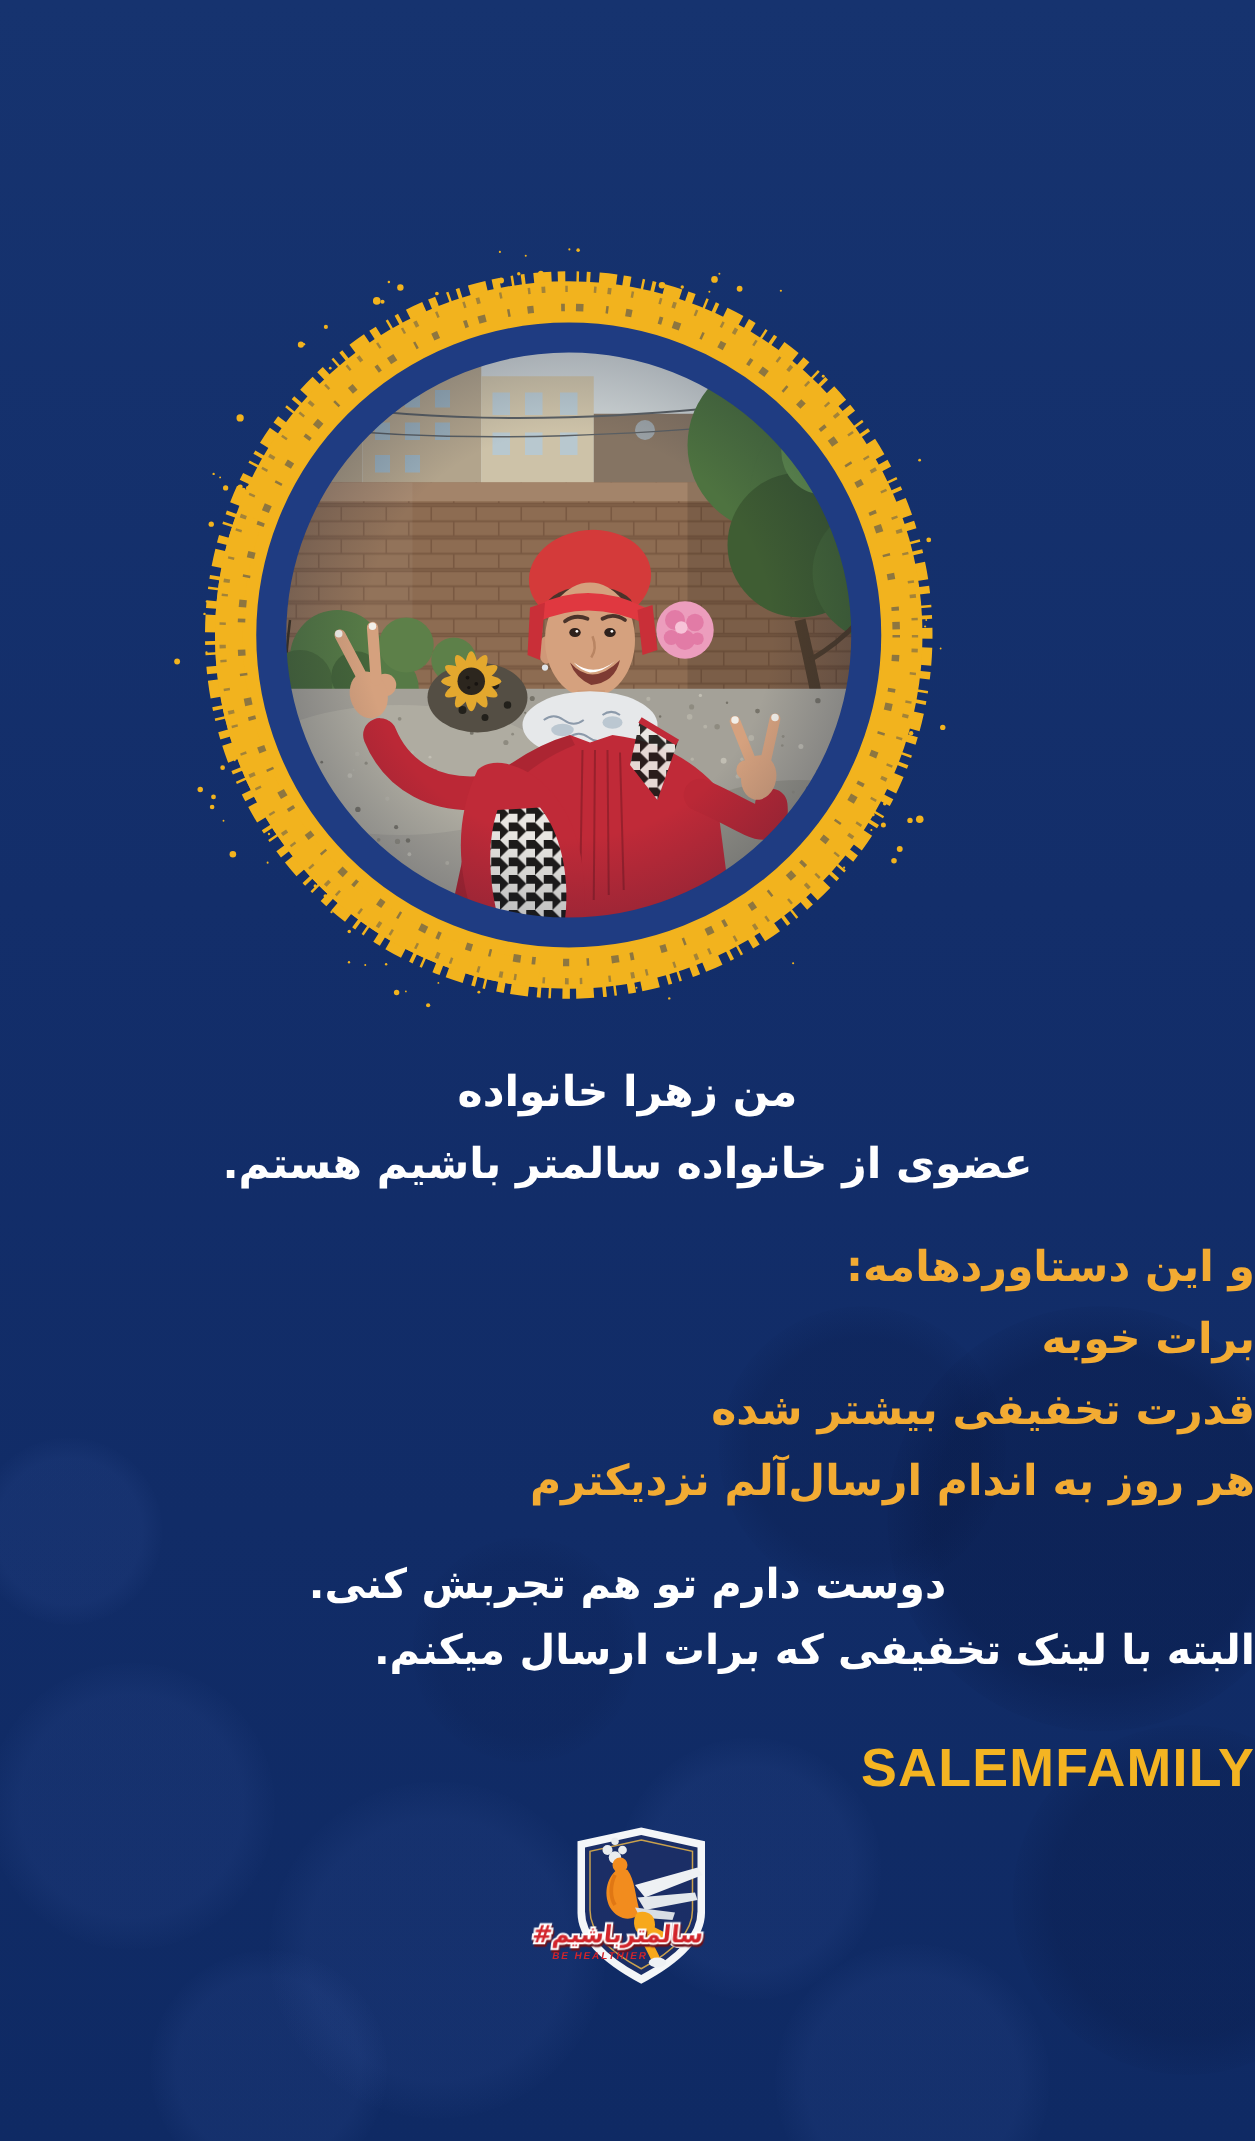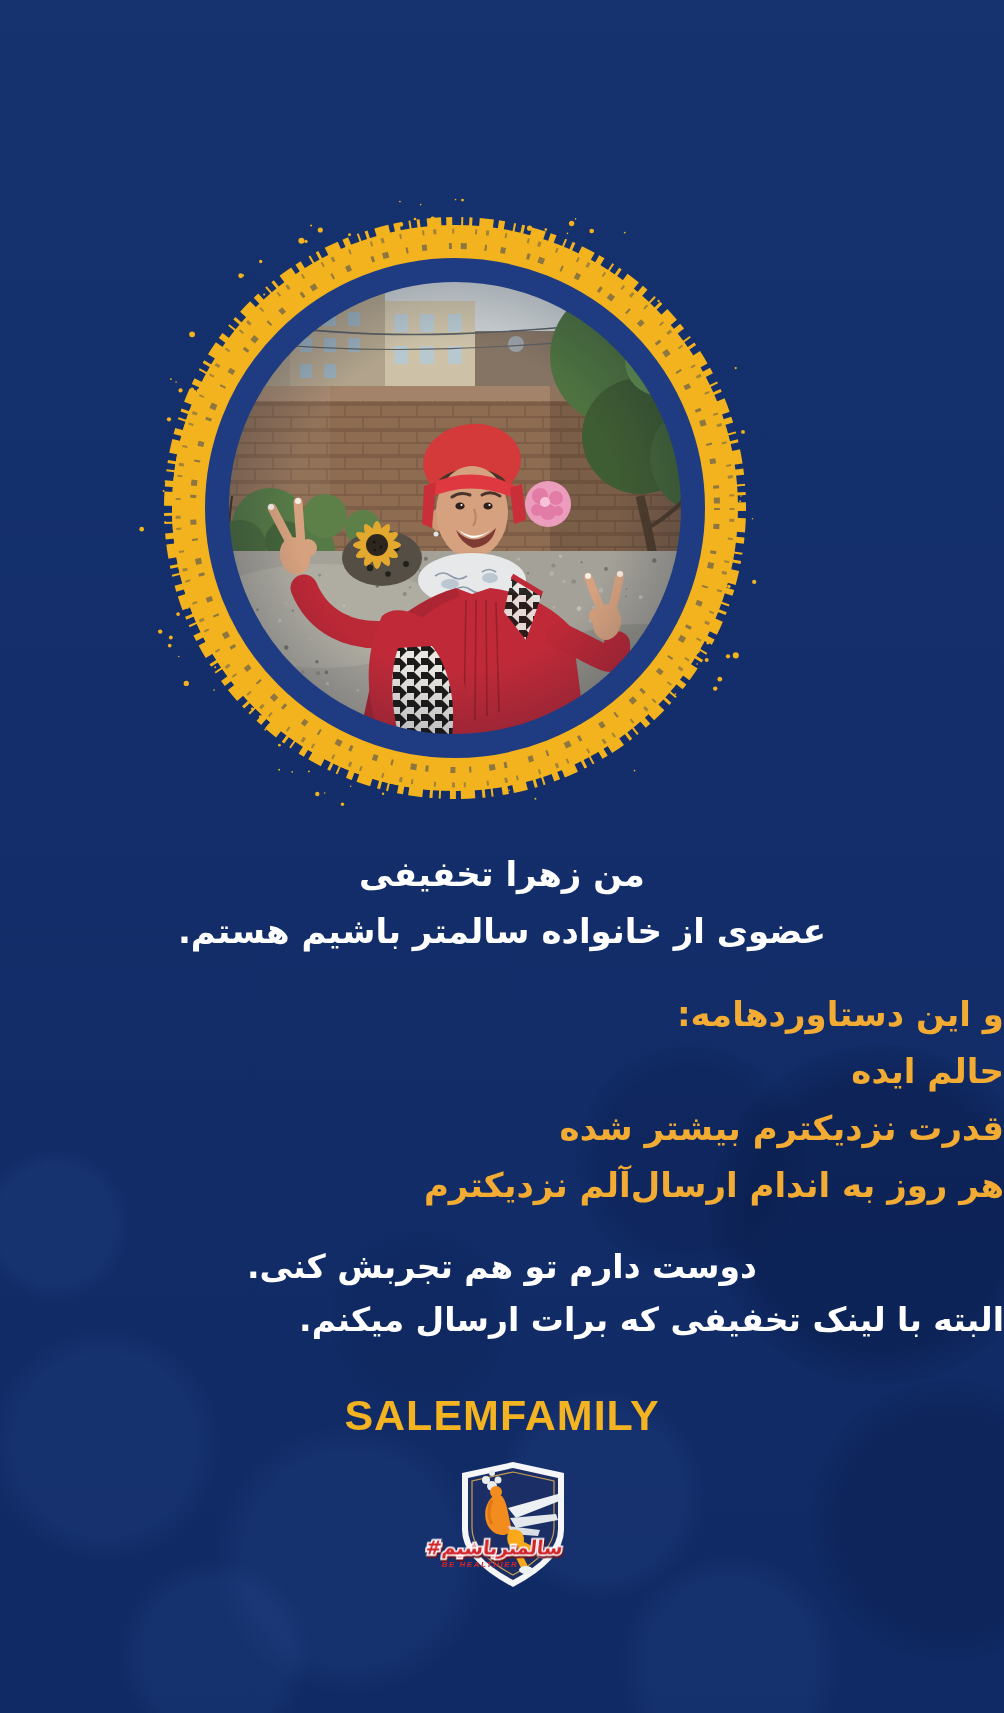--- a/index.html
+++ b/index.html
@@ -11,21 +11,21 @@
   .bokeh{position:absolute;border-radius:50%;pointer-events:none;}
   .bokeh.light{background:radial-gradient(circle,rgba(64,96,173,.12) 0 55%,rgba(64,96,173,0) 72%);}
   .bokeh.dark{background:radial-gradient(circle,rgba(7,22,64,.38) 0 55%,rgba(7,22,64,0) 74%);}
   .hero{position:absolute;left:120px;top:196px;width:670px;height:625px;}
   .txt{position:absolute;left:0;width:100%;text-align:center;margin:0;}
   .fa{direction:rtl;font-weight:bold;}
   .intro{top:845px;font-size:34px;line-height:58px;color:#ffffff;}
   .achv{top:986px;font-size:34px;line-height:57px;color:#f2ab33;text-align:right;}
   .cta{top:1238px;font-size:33px;line-height:53px;color:#ffffff;}
   .promo{top:1390px;font-size:43px;line-height:50px;color:#f4b422;font-weight:bold;
-         font-family:"Liberation Sans",sans-serif;letter-spacing:1px;}
+         font-family:"Liberation Sans",sans-serif;letter-spacing:1px;text-align:right;}
   .logo{position:absolute;left:412px;top:1456px;width:180px;height:140px;}
   .logo-hash{font-family:"DejaVu Sans",sans-serif;font-weight:bold;}
   .logo-tag{font-family:"Liberation Sans",sans-serif;font-weight:bold;font-style:italic;letter-spacing:1.5px;}
 </style>
 </head>
 <body>
 
 <div class="canvas">
 
   <div class="bokeh light" style="left:-10px;top:1330px;width:230px;height:230px;"></div>
@@ -610,26 +610,26 @@
           <path d="M392,380 L422,398" stroke="#c02a38" stroke-width="5"></path>
         </g>
       </g>
 
       <circle cx="335" cy="312" r="232" fill="url(#vig)"></circle>
     </g>
 
     <circle cx="335" cy="312" r="238" fill="none" stroke="#1f3c82" stroke-width="24"></circle>
   </svg>
 
-  <p class="txt fa intro" style="top:845px;">من زهرا تخفیفی</p>
+  <p class="txt fa intro" style="top:845px;">من زهرا خانواده</p>
   <p class="txt fa intro" style="top:902px;">عضوی از خانواده سالمتر باشیم هستم.</p>
 
   <p class="txt fa achv" style="top:986px;">و این دستاوردهامه:</p>
-  <p class="txt fa achv" style="top:1043px;">حالم ایده</p>
-  <p class="txt fa achv" style="top:1100px;">قدرت نزدیکترم بیشتر شده</p>
+  <p class="txt fa achv" style="top:1043px;">برات خوبه</p>
+  <p class="txt fa achv" style="top:1100px;">قدرت تخفیفی بیشتر شده</p>
   <p class="txt fa achv" style="top:1157px;">هر روز به اندام ارسال‌آلم نزدیکترم</p>
 
   <p class="txt fa cta" style="top:1240px;">دوست دارم تو هم تجربش کنی.</p>
   <p class="txt fa cta" style="top:1293px;text-align:right;">البته با لینک تخفیفی که برات ارسال میکنم.</p>
 
   <p class="txt promo" style="top:1390px;">SALEMFAMILY</p>
 
   <svg class="logo" viewBox="0 0 180 140" aria-hidden="true">
     <path d="M101,6 L152,17 L152,74 Q152,104 101,131 Q50,104 50,74 L50,17 Z" fill="#f4f6f8"></path>
     <path d="M101,12 L146,22 L146,73 Q146,100 101,124 Q56,100 56,73 L56,22 Z" fill="#1b2e66"></path>

